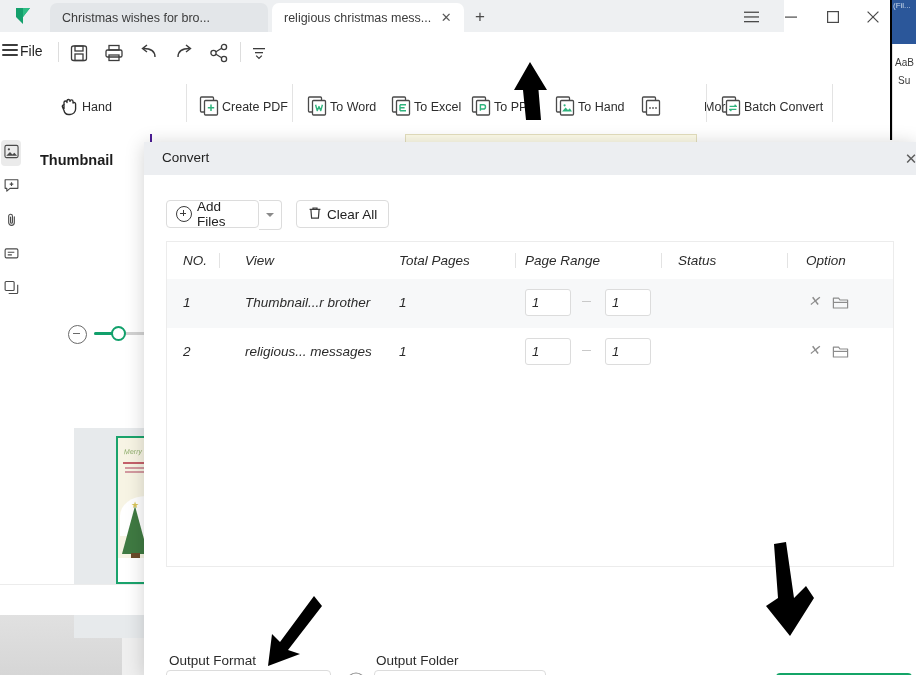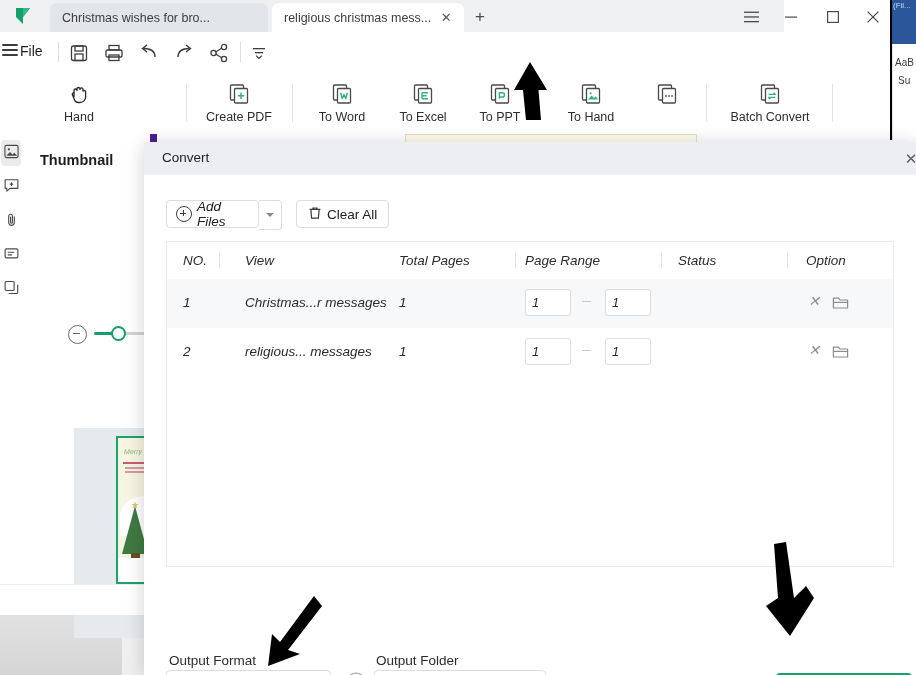--- a/index.html
+++ b/index.html
@@ -125,21 +125,21 @@
     position: absolute; left: 868px; top: 42px; width: 20px; height: 20px;
   }
 
   
   .ribbon {
     position: absolute; left: 0; top: 72px; width: 890px; height: 62px;
     background: #ffffff; border-bottom: 1px solid #e6e6e6;
   }
   .rbtn {
     position: absolute; top: 4px; height: 54px;
-    display: flex; flex-direction: column; align-items: center; justify-content: flex-start;
+    display: flex; flex-direction: row; align-items: center; justify-content: flex-start;
     font-size: 12.5px; color: #2d2d2d; border-radius: 5px;
     box-sizing: border-box; padding-top: 5px;
   }
   .rbtn.sel { background: #e3e5e7; }
   .rbtn .glyph { width: 26px; height: 26px; display:block; }
   .rbtn .rlabel { margin-top: 3px; white-space: nowrap; }
   .rsep { position: absolute; top: 12px; width: 1px; height: 38px; background: #e3e3e3; }
 
   
   .rail {
@@ -148,21 +148,21 @@
   }
   .rail-item {
     position: absolute; left: 1px; width: 20px; height: 26px;
     display: flex; align-items: center; justify-content: center;
   }
   .rail-item.sel { background: #ebebeb; border-radius: 4px; }
 
   
   .thumbpanel {
     position: absolute; left: 22px; top: 134px; width: 128px; height: 480px;
-    background: #ffffff; border-right: 7px solid #4c1d95;
+    background: #ffffff; border-right: 2px solid #4c1d95;
   }
   .thumbtitle {
     position: absolute; left: 18px; top: 18px;
     font-size: 14.5px; font-weight: bold; color: #1d1d1d;
   }
   .zoom-minus {
     position: absolute; left: 46px; top: 191px; width: 17px; height: 17px;
     border: 1.4px solid #6a6a6a; border-radius: 50%;
   }
   .zoom-minus:after {
@@ -266,21 +266,21 @@
   }
   .dlg-body {
     position: absolute; left: 0; top: 33px; width: 772px; height: 500px;
     background: #ffffff;
   }
 
   .btn-addfiles {
     position: absolute; left: 22px; top: 25px; height: 28px;
     display: flex; align-items: center;
     border: 1px solid #dcdcdc; border-radius: 4px; background: #ffffff;
-    font-size: 13.5px; color: #222222; padding: 0 10px 0 9px; box-sizing: border-box; font-style: italic;
+    font-size: 13.5px; color: #222222; padding: 0 10px 0 9px; box-sizing: border-box;
   }
   .btn-addfiles .plus-circ {
     width: 14px; height: 14px; border: 1.3px solid #3b3b3b; border-radius: 50%;
     position: relative; margin-right: 5px; flex: none;
   }
   .btn-addfiles .plus-circ:before,
   .btn-addfiles .plus-circ:after {
     content:""; position:absolute; background:#3b3b3b;
   }
   .btn-addfiles .plus-circ:before { left:2.6px; top:5.6px; width:6.5px; height:1.3px; }
@@ -705,21 +705,21 @@
           <div class="th-div" style="left:348px;"></div>
           <div class="th" style="left:358px;">Page Range</div>
           <div class="th-div" style="left:494px;"></div>
           <div class="th" style="left:511px;">Status</div>
           <div class="th-div" style="left:620px;"></div>
           <div class="th" style="left:639px;">Option</div>
         </div>
 
         <div class="trow odd" style="top:37px;">
           <div class="td" style="left:16px;">1</div>
-          <div class="td" style="left:78px;">Christmas...r messages</div>
+          <div class="td" style="left:78px;">Thumbnail...r brother</div>
           <div class="td" style="left:232px;">1</div>
           <div class="prinput" style="left:358px;">1</div>
           <div class="prdash" style="left:415px;"></div>
           <div class="prinput" style="left:438px;">1</div>
           <div class="op-x" style="left:638px;">✕</div>
           <div class="op-folder" style="left:665px;">
             <svg width="17" height="17" viewBox="0 0 17 17">
               <path d="M1.4 4.2 L6.6 4.2 L8 6 L15.6 6 L15.6 14 L1.4 14 Z" fill="none" stroke="#8c8c8c" stroke-width="1.2" stroke-linejoin="round"></path>
               <path d="M1.4 8.4 L15.6 8.4" stroke="#8c8c8c" stroke-width="1.2"></path>
             </svg>

